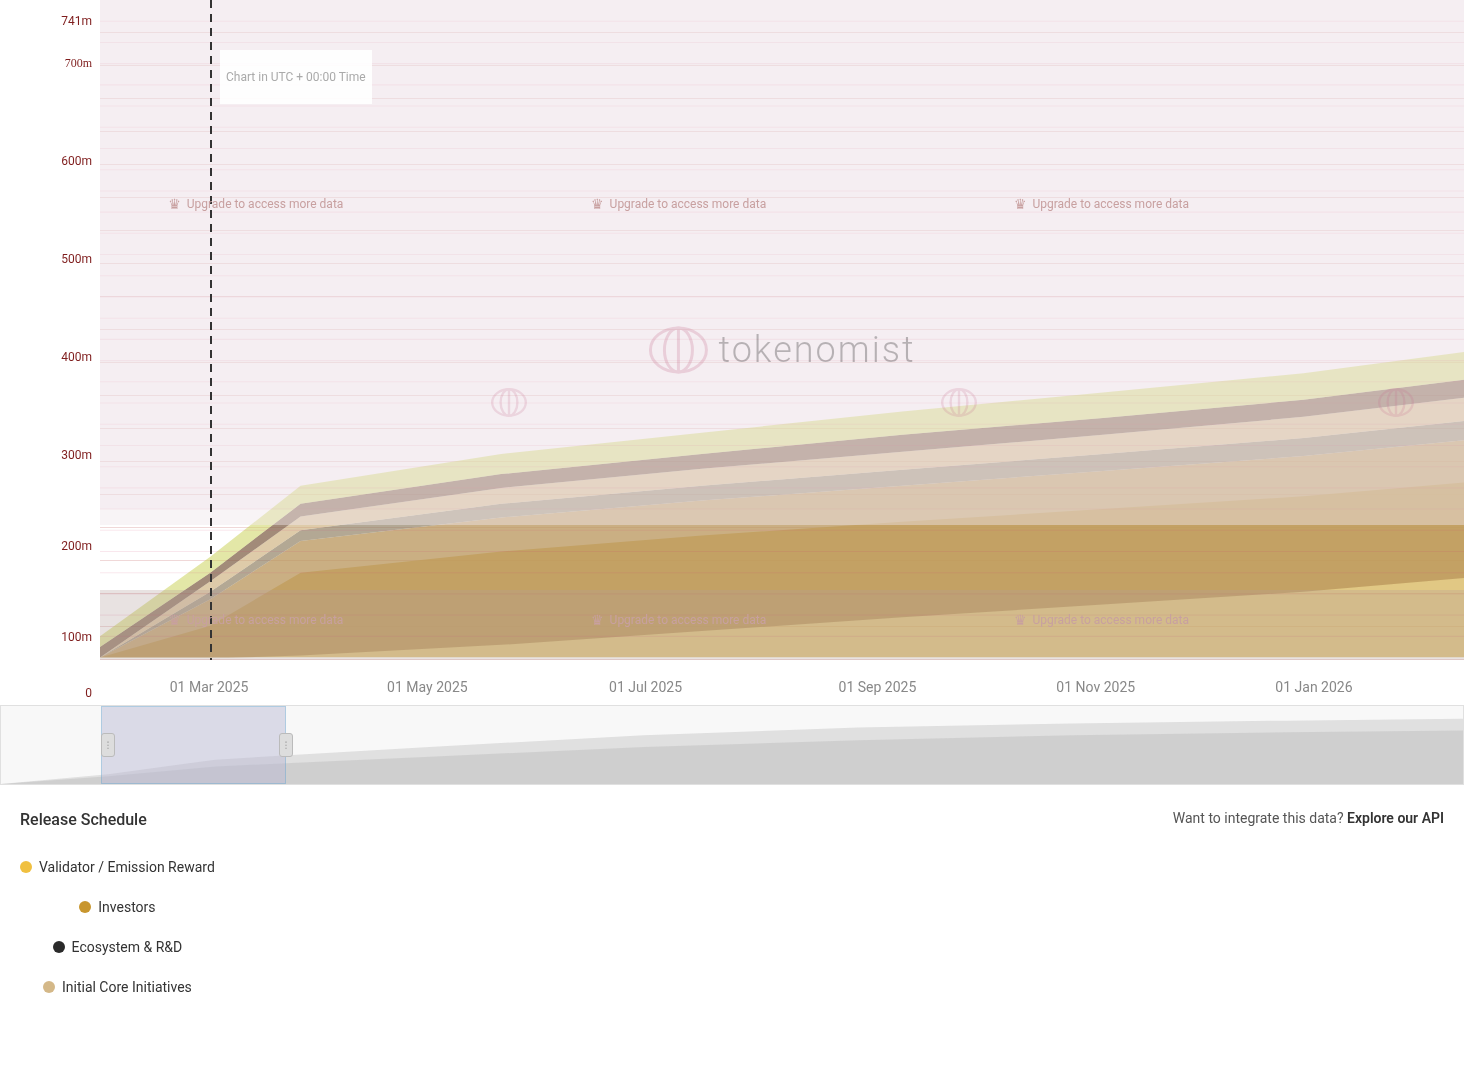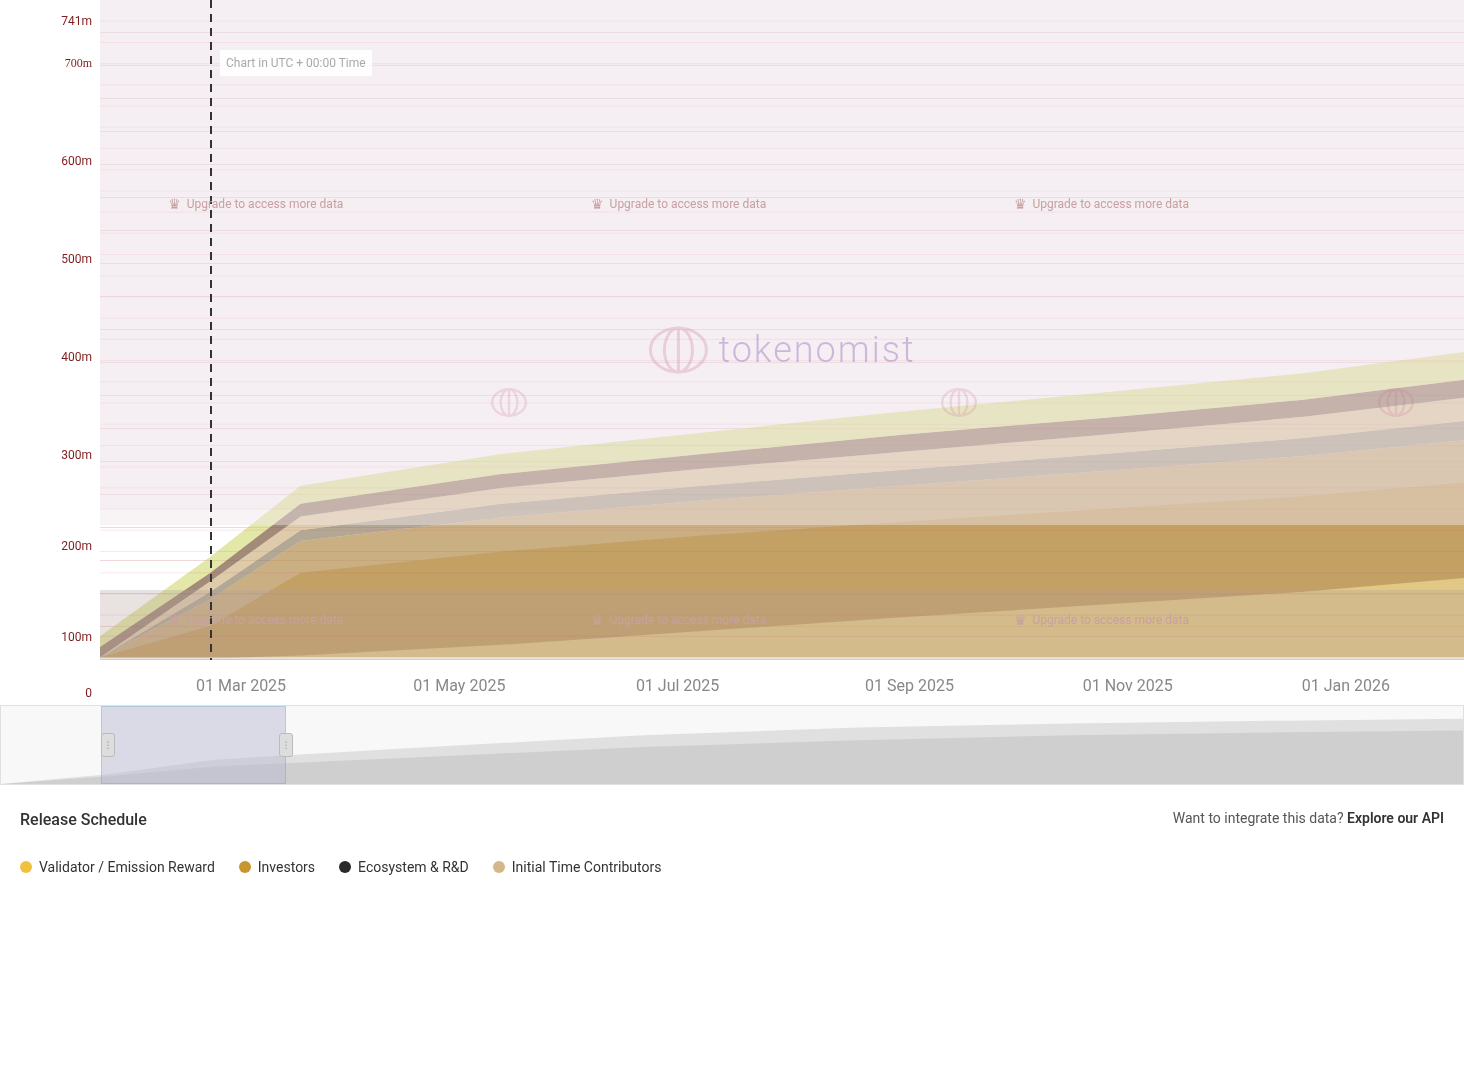--- a/index.html
+++ b/index.html
@@ -79,21 +79,21 @@
     }
 
     
     .utc-label {
       position: absolute;
       top: 50px;
       left: 120px;
       font-size: 12px;
       color: #aaa;
       background: rgba(255,255,255,0.9);
-      padding: 6px 6px;
+      padding: 20px 6px;
       z-index: 15;
     }
 
     
     .upgrade-banner {
       position: absolute;
       display: flex;
       align-items: center;
       gap: 6px;
       font-size: 12px;
@@ -128,21 +128,21 @@
     }
 
     .watermark-logo {
       display: flex;
       align-items: center;
       gap: 10px;
     }
 
     .watermark-text {
       font-size: 36px;
-      color: #4c1d95;
+      color: #000000;
       font-weight: 300;
       letter-spacing: 2px;
     }
 
     .watermark-small {
       position: absolute;
       top: 58%;
       left: 30%;
       transform: translate(-50%, -50%);
       opacity: 0.2;
@@ -182,25 +182,24 @@
       bottom: 0;
       left: 0;
       right: 0;
       height: 40px;
       display: flex;
       align-items: center;
     }
 
     .x-axis-label {
       position: absolute;
-      font-size: 16px;
+      font-size: 14px;
       color: #888;
       transform: translateX(-50%);
       bottom: 5px;
-      margin-left: 32px;
     }
 
     
     .navigator {
       position: relative;
       width: 100%;
       height: 80px;
       background: #f8f8f8;
       border: 1px solid #e0e0e0;
       margin-top: 5px;
@@ -263,20 +262,21 @@
       display: flex;
       flex-direction: column;
       gap: 10px;
     }
 
     .legend-row {
       display: flex;
       align-items: center;
       gap: 24px;
       flex-wrap: wrap;
+      flex-direction: column;
     }
 
     .legend-item {
       display: flex;
       align-items: center;
       gap: 7px;
       font-size: 14px;
       color: #333;
     }
 
@@ -526,21 +526,21 @@
         <div class="legend-item">
           <div class="legend-dot" style="background-color: #c8962e;"></div>
           <span>Investors</span>
         </div>
         <div class="legend-item">
           <div class="legend-dot" style="background-color: #2a2a2a;"></div>
           <span>Ecosystem &amp; R&amp;D</span>
         </div>
         <div class="legend-item">
           <div class="legend-dot" style="background-color: #d4b888;"></div>
-          <span>Initial Time Contributors</span>
+          <span>Initial Core Initiatives</span>
         </div>
       </div>
     </div>
 
     <div class="api-link-section">
       <span>Want to integrate this data?</span>
       <span> </span>
       <span class="api-link">Explore our API</span>
     </div>
   </div>

